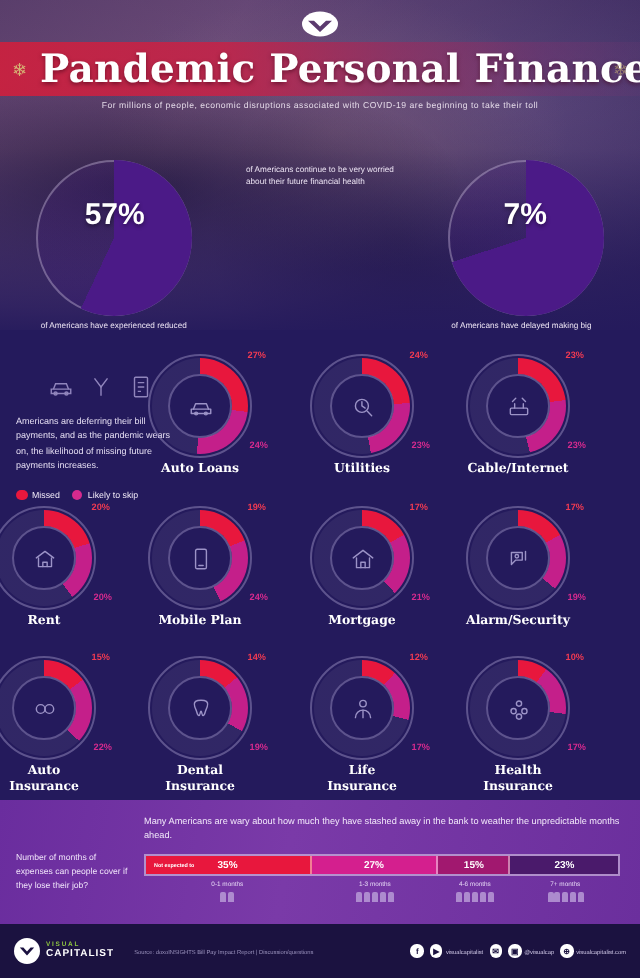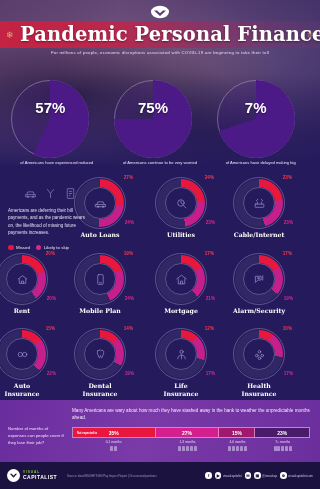--- a/index.html
+++ b/index.html
@@ -38,21 +38,21 @@
   .band-orn.l { left:6px; top:9px; }
   .band-orn.r { right:6px; top:9px; opacity:.5; }
 
   .subtitle { position:absolute; top:50px; left:0; right:0; z-index:4; text-align:center;
     font-size:4.3px; letter-spacing:.25px; color:#efe6f2; opacity:.92; }
 
   
   .stats { position:absolute; left:0; right:0; top:80px; height:85px; z-index:4;
     display:flex; justify-content:space-around; align-items:flex-start; padding:0 6px; }
   .stat { width:92px; position:relative; display:flex; flex-direction:column;
-          align-items:flex-start; }
+          align-items:center; }
   .pie-wrap { position:relative; width:78px; height:78px; }
   .pie { position:absolute; inset:0; border-radius:50%;
          border:1px solid rgba(255,255,255,.35); }
   .pie-fill { position:absolute; inset:0; border-radius:50%; }
   .stat-text { position:absolute; top:20px; left:0; right:0; text-align:center; }
   .stat-num { font-size:15px; font-weight:700; line-height:1.05;
               text-shadow:0 1px 2px rgba(0,0,0,.45); }
   .stat-cap { font-size:4.1px; line-height:1.45; color:#ece3f3; margin-top:2px;
               padding:0 9px; }
 
@@ -160,27 +160,20 @@
           <div class="pie"></div>
           <div class="pie-fill" style="background:conic-gradient(#4b1a87 0 57%, rgba(75,26,135,.18) 57% 100%);"></div>
           <div class="stat-text">
             <div class="stat-num">57%</div>
           </div>
         </div>
         <div class="stat-cap">of Americans have experienced reduced income due to the pandemic</div>
       </div>
 
       <div class="stat">
-        <div class="pie-wrap">
-          <div class="pie"></div>
-          <div class="pie-fill" style="background:conic-gradient(#4b1a87 0 75%, rgba(75,26,135,.18) 75% 100%);"></div>
-          <div class="stat-text">
-            <div class="stat-num">75%</div>
-          </div>
-        </div>
         <div class="stat-cap">of Americans continue to be very worried about their future financial health</div>
       </div>
 
       <div class="stat">
         <div class="pie-wrap">
           <div class="pie"></div>
           <div class="pie-fill" style="background:conic-gradient(#4b1a87 0 70%, rgba(75,26,135,.18) 70% 100%);"></div>
           <div class="stat-text">
             <div class="stat-num">7%</div>
           </div>

